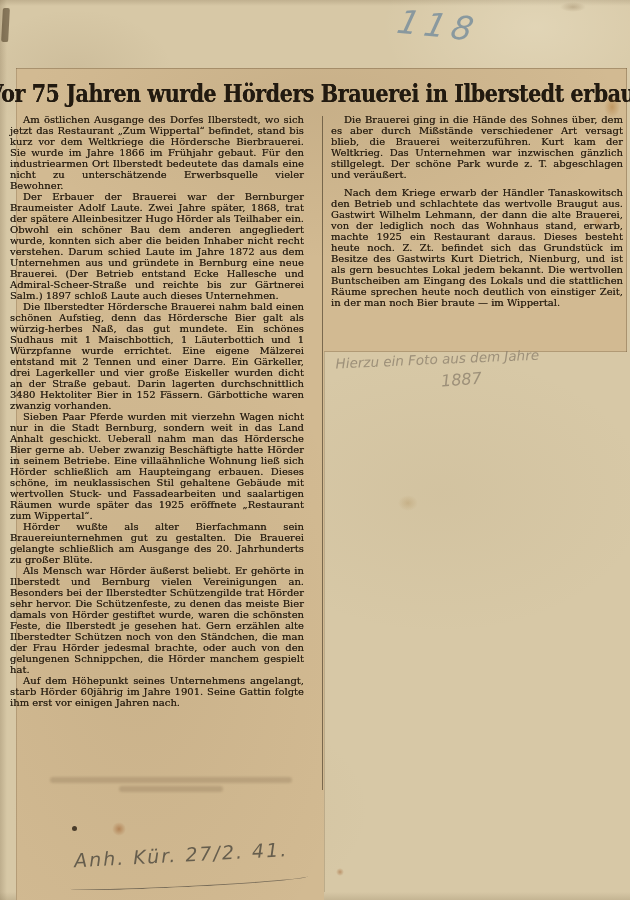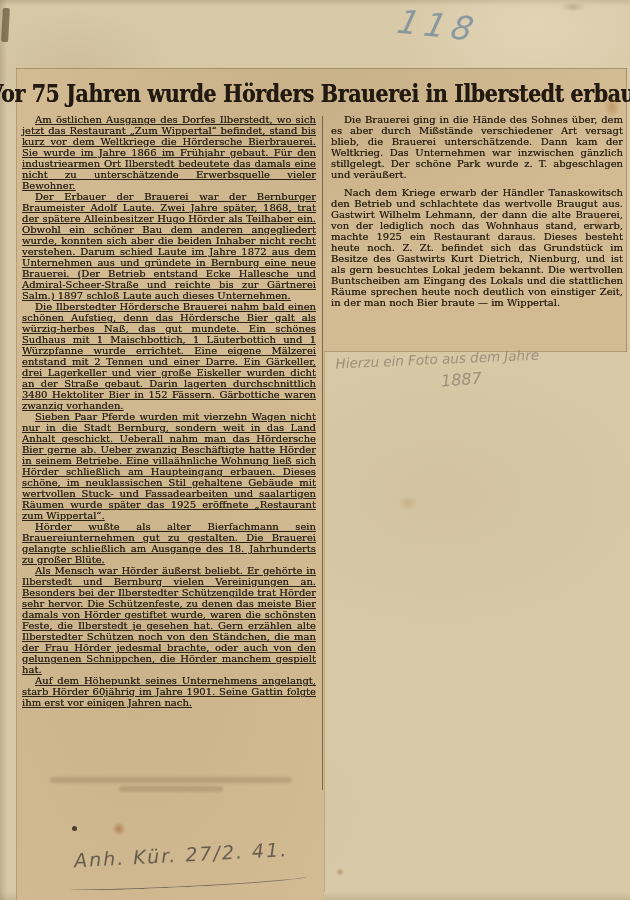--- a/index.html
+++ b/index.html
@@ -40,21 +40,21 @@
   .headline span{display:inline-block;white-space:nowrap;
     font-weight:bold;font-size:24.5px;letter-spacing:-.5px;color:#221a10;
     transform:scaleX(.84);transform-origin:center;
     text-shadow:0 0 .4px #221a10;}
 
   
   .col{position:absolute;top:114px;font-size:10px;line-height:11px;
     text-align:justify;color:#2b2114;text-shadow:0 0 .3px rgba(43,33,20,.8);}
   .col p{margin:0;text-indent:13px;}
   .col p.gap-before{margin-top:7px;}
-  .col-left{left:22px;width:294px;text-decoration:underline;}
+  .col-left{left:10px;width:294px;}
   .col-right{left:331px;width:292px;}
   .column-rule{position:absolute;left:322px;top:116px;width:1px;height:674px;
     background:rgba(50,38,22,.55);}
 
   
   .bleed{position:absolute;left:40px;top:774px;width:262px;}
   .bleed-line{height:6px;margin:3px auto;background:rgba(110,88,60,.22);
     border-radius:3px;filter:blur(1.1px);}
   .bleed-line.l1{width:92%;}
   .bleed-line.l2{width:40%;}
@@ -104,27 +104,27 @@
     <span>Vor 75 Jahren wurde Hörders Brauerei in Ilberstedt erbaut</span>
   </div>
 
   <div class="column-rule"></div>
 
   <div class="col col-left">
     <p>Am östlichen Ausgange des Dorfes Ilberstedt, wo sich jetzt das Restaurant „Zum Wippertal“ befindet, stand bis kurz vor dem Weltkriege die Hördersche Bierbrauerei. Sie wurde im Jahre 1866 im Frühjahr gebaut. Für den industriearmen Ort Ilberstedt bedeutete das damals eine nicht zu unterschätzende Erwerbsquelle vieler Bewohner.</p>
     <p>Der Erbauer der Brauerei war der Bernburger Braumeister Adolf Laute. Zwei Jahre später, 1868, trat der spätere Alleinbesitzer Hugo Hörder als Teilhaber ein. Obwohl ein schöner Bau dem anderen angegliedert wurde, konnten sich aber die beiden Inhaber nicht recht verstehen. Darum schied Laute im Jahre 1872 aus dem Unternehmen aus und gründete in Bernburg eine neue Brauerei. (Der Betrieb entstand Ecke Hallesche und Admiral-Scheer-Straße und reichte bis zur Gärtnerei Salm.) 1897 schloß Laute auch dieses Unternehmen.</p>
     <p>Die Ilberstedter Hördersche Brauerei nahm bald einen schönen Aufstieg, denn das Hördersche Bier galt als würzig-herbes Naß, das gut mundete. Ein schönes Sudhaus mit 1 Maischbottich, 1 Läuterbottich und 1 Würzpfanne wurde errichtet. Eine eigene Mälzerei entstand mit 2 Tennen und einer Darre. Ein Gärkeller, drei Lagerkeller und vier große Eiskeller wurden dicht an der Straße gebaut. Darin lagerten durchschnittlich 3480 Hektoliter Bier in 152 Fässern. Gärbottiche waren zwanzig vorhanden.</p>
     <p>Sieben Paar Pferde wurden mit vierzehn Wagen nicht nur in die Stadt Bernburg, sondern weit in das Land Anhalt geschickt. Ueberall nahm man das Hördersche Bier gerne ab. Ueber zwanzig Beschäftigte hatte Hörder in seinem Betriebe. Eine villaähnliche Wohnung ließ sich Hörder schließlich am Haupteingang erbauen. Dieses schöne, im neuklassischen Stil gehaltene Gebäude mit wertvollen Stuck- und Fassadearbeiten und saalartigen Räumen wurde später das 1925 eröffnete „Restaurant zum Wippertal“.</p>
-    <p>Hörder wußte als alter Bierfachmann sein Brauereiunternehmen gut zu gestalten. Die Brauerei gelangte schließlich am Ausgange des 18. Jahrhunderts zu großer Blüte.</p>
+    <p>Hörder wußte als alter Bierfachmann sein Brauereiunternehmen gut zu gestalten. Die Brauerei gelangte schließlich am Ausgange des 20. Jahrhunderts zu großer Blüte.</p>
     <p>Als Mensch war Hörder äußerst beliebt. Er gehörte in Ilberstedt und Bernburg vielen Vereinigungen an. Besonders bei der Ilberstedter Schützengilde trat Hörder sehr hervor. Die Schützenfeste, zu denen das meiste Bier damals von Hörder gestiftet wurde, waren die schönsten Feste, die Ilberstedt je gesehen hat. Gern erzählen alte Ilberstedter Schützen noch von den Ständchen, die man der Frau Hörder jedesmal brachte, oder auch von den gelungenen Schnippchen, die Hörder manchem gespielt hat.</p>
     <p>Auf dem Höhepunkt seines Unternehmens angelangt, starb Hörder 60jährig im Jahre 1901. Seine Gattin folgte ihm erst vor einigen Jahren nach.</p>
   </div>
 
   <div class="col col-right">
-    <p>Die Brauerei ging in die Hände des Sohnes über, dem es aber durch Mißstände verschiedener Art versagt blieb, die Brauerei unterschätzende. Dann kam der Weltkrieg. Das Unternehmen war inzwischen gänzlich stillgelegt. Der schöne Park wurde z. T. abgeschlagen und veräußert.</p>
+    <p>Die Brauerei ging in die Hände des Sohnes über, dem es aber durch Mißstände verschiedener Art versagt blieb, die Brauerei weiterzuführen. Kurt kam der Weltkrieg. Das Unternehmen war inzwischen gänzlich stillgelegt. Der schöne Park wurde z. T. abgeschlagen und veräußert.</p>
     <p class="gap-before">Nach dem Kriege erwarb der Händler Tanaskowitsch den Betrieb und schlachtete das wertvolle Braugut aus. Gastwirt Wilhelm Lehmann, der dann die alte Brauerei, von der lediglich noch das Wohnhaus stand, erwarb, machte 1925 ein Restaurant daraus. Dieses besteht heute noch. Z. Zt. befindet sich das Grundstück im Besitze des Gastwirts Kurt Dietrich, Nienburg, und ist als gern besuchtes Lokal jedem bekannt. Die wertvollen Buntscheiben am Eingang des Lokals und die stattlichen Räume sprechen heute noch deutlich von einstiger Zeit, in der man noch Bier braute — im Wippertal.</p>
   </div>
 
   <div class="bleed">
     <div class="bleed-line l1"></div>
     <div class="bleed-line l2"></div>
   </div>
 
   <div class="hw photo-note">
     <span>Hierzu ein Foto aus dem Jahre</span>

